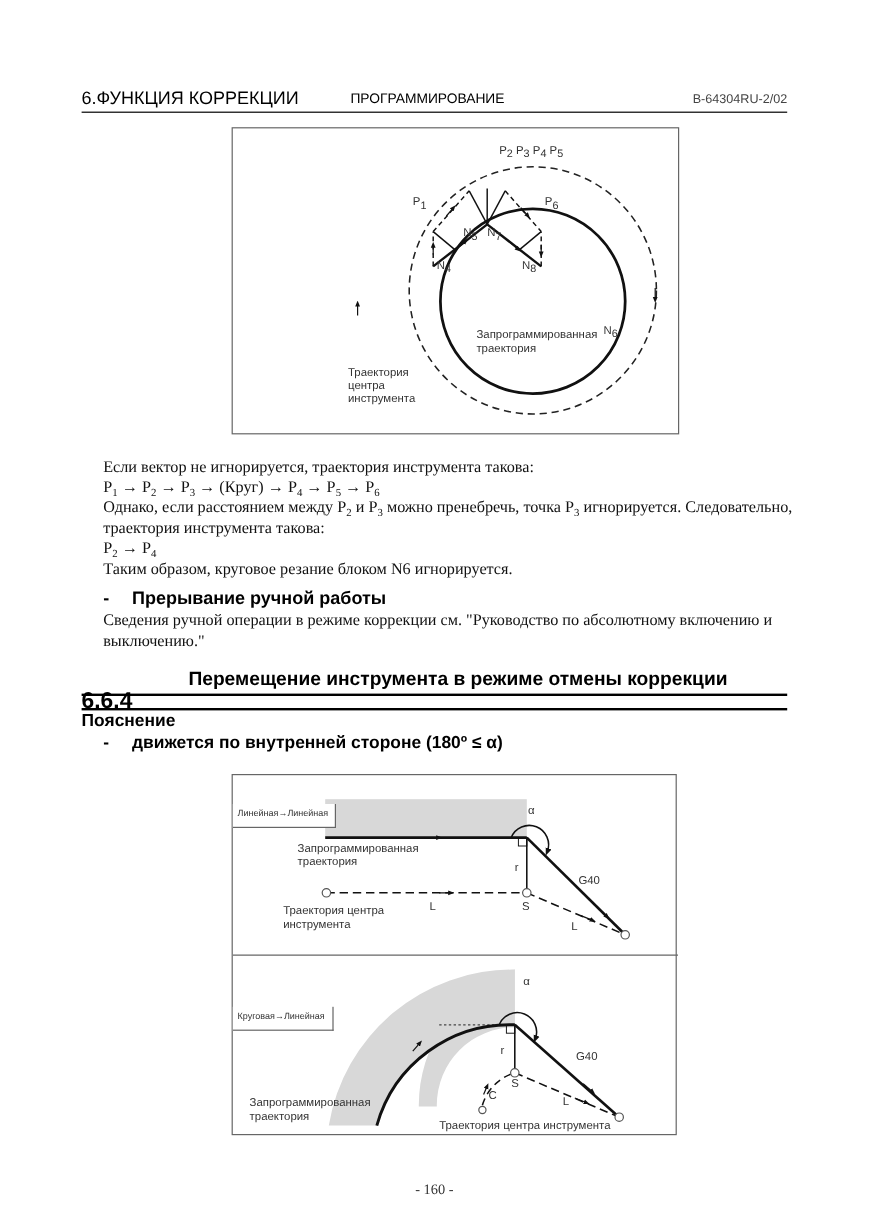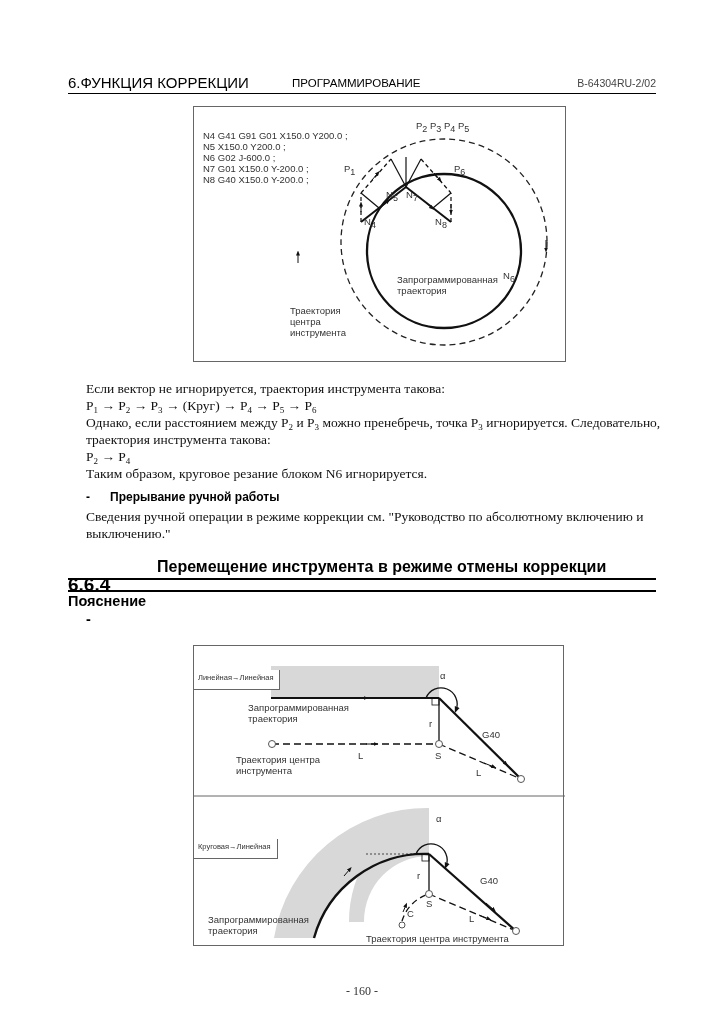--- a/index.html
+++ b/index.html
@@ -14,21 +14,21 @@
 
   
   #fig1 { left: 193px; top: 106px; width: 373px; height: 256px; border: 1px solid #666; box-sizing: border-box; }
   .prog { font-family: "Liberation Sans", sans-serif; font-size: 9.5px; line-height: 11px; color: #333; }
   .dlabel { font-family: "Liberation Sans", sans-serif; font-size: 9.5px; color: #333; line-height: 11px; }
 
   
   .para { font-family: "Liberation Serif", serif; font-size: 13.5px; line-height: 17px; left: 86px; width: 572px; color: #111; }
   sub { font-size: 9px; vertical-align: -3px; }
 
-  #subhead1 { left: 86px; top: 490px; font-family: "Liberation Sans", sans-serif; font-weight: bold; font-size: 12px; }
+  #subhead1 { left: 86px; top: 490px; font-family: "Liberation Sans", sans-serif; font-weight: bold; font-size: 15px; }
   #subhead1 .dash { display: inline-block; width: 24px; }
 
   #sec-num { left: 68px; top: 574px; font-family: "Liberation Sans", sans-serif; font-weight: bold; font-size: 19px; }
   #sec-title { left: 157px; top: 558px; font-family: "Liberation Sans", sans-serif; font-weight: bold; font-size: 16px; }
   #sec-rule1 { left: 68px; width: 588px; top: 578px; height: 1.5px; background: #000; }
   #sec-rule2 { left: 68px; width: 588px; top: 590px; height: 1.5px; background: #000; }
   #expl { left: 68px; top: 593px; font-family: "Liberation Sans", sans-serif; font-weight: bold; font-size: 14.5px; }
   #bullet2 { left: 86px; top: 610px; width: 580px; font-family: "Liberation Sans", sans-serif; font-weight: bold; font-size: 14.5px; line-height: 18px; }
   #bullet2 .dash { position: absolute; left: 0; }
   #bullet2 .txt { display: block; margin-left: 24px; }
@@ -41,27 +41,20 @@
 </style>
 </head>
 <body>
 
 <div class="abs" id="hdr-left">6.ФУНКЦИЯ КОРРЕКЦИИ</div>
 <div class="abs" id="hdr-mid">ПРОГРАММИРОВАНИЕ</div>
 <div class="abs" id="hdr-right">B-64304RU-2/02</div>
 <div class="abs" id="hdr-rule"></div>
 
 <div class="abs" id="fig1">
-  <div class="abs prog" style="left:9px; top:23px;">
-    <div>N4 G41 G91 G01 X150.0 Y200.0 ;</div>
-    <div>N5 X150.0 Y200.0 ;</div>
-    <div>N6 G02 J-600.0 ;</div>
-    <div>N7 G01 X150.0 Y-200.0 ;</div>
-    <div>N8 G40 X150.0 Y-200.0 ;</div>
-  </div>
 
   <svg class="abs" style="left:0; top:0;" width="373" height="256">
     <defs>
       <marker id="ah" viewBox="0 0 10 10" refX="5" refY="5" markerWidth="5" markerHeight="5" orient="auto">
         <path d="M0,1 L10,5 L0,9 z" fill="#111"></path>
       </marker>
     </defs>
 
     <circle cx="250" cy="135" r="103" fill="none" stroke="#222" stroke-width="1.3" stroke-dasharray="6,4"></circle>
 
@@ -150,20 +143,21 @@
 <div class="abs para" style="top:508px; white-space:nowrap;">Сведения ручной операции в режиме коррекции см. "Руководство по абсолютному включению и</div>
 <div class="abs para" style="top:525px;">выключению."</div>
 
 <div class="abs" id="sec-num">6.6.4</div>
 <div class="abs" id="sec-title">Перемещение инструмента в режиме отмены коррекции</div>
 <div class="abs" id="sec-rule1"></div>
 <div class="abs" id="sec-rule2"></div>
 <div class="abs" id="expl">Пояснение</div>
 <div class="abs" id="bullet2">
   <span class="dash">-</span>
+  <span class="txt">движется по внутренней стороне (180º ≤ α)</span>
 </div>
 
 <div class="abs" id="fig2">
   <svg class="abs" style="left:0; top:0;" width="371" height="301">
     <defs>
       <marker id="ah2" viewBox="0 0 10 10" refX="5" refY="5" markerWidth="5" markerHeight="5" orient="auto">
         <path d="M0,1 L10,5 L0,9 z" fill="#111"></path>
       </marker>
     </defs>
 

